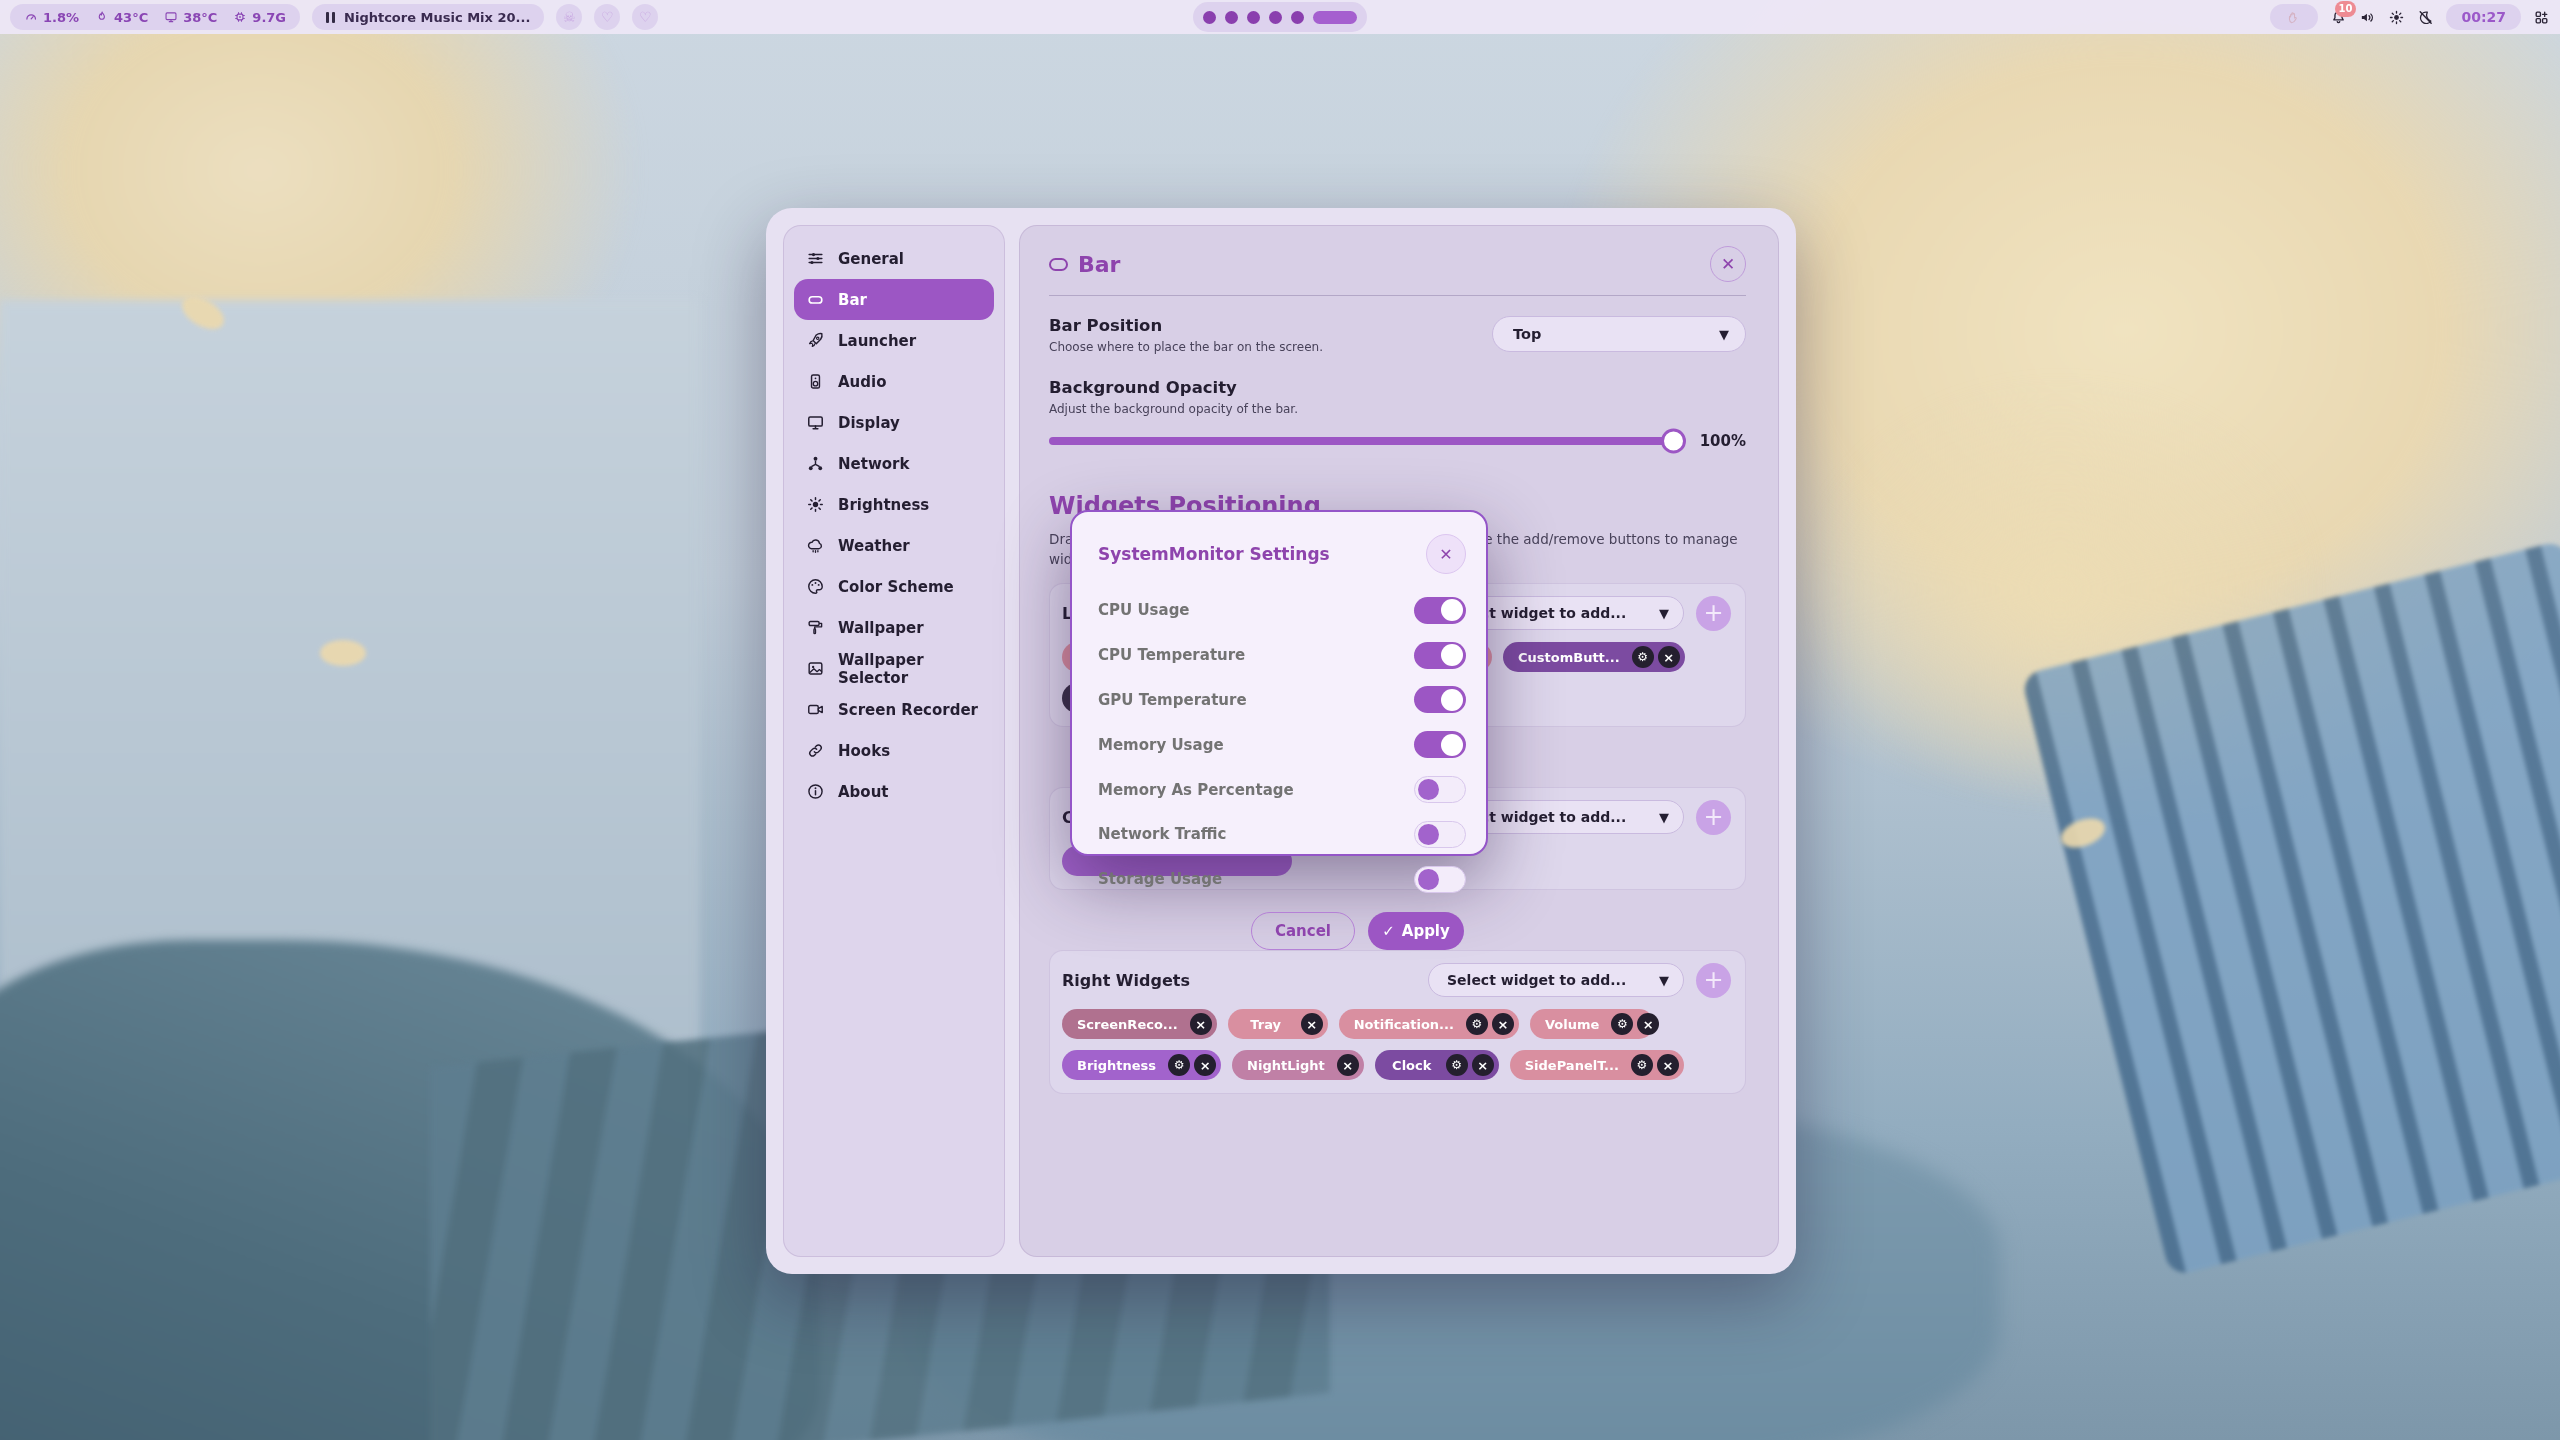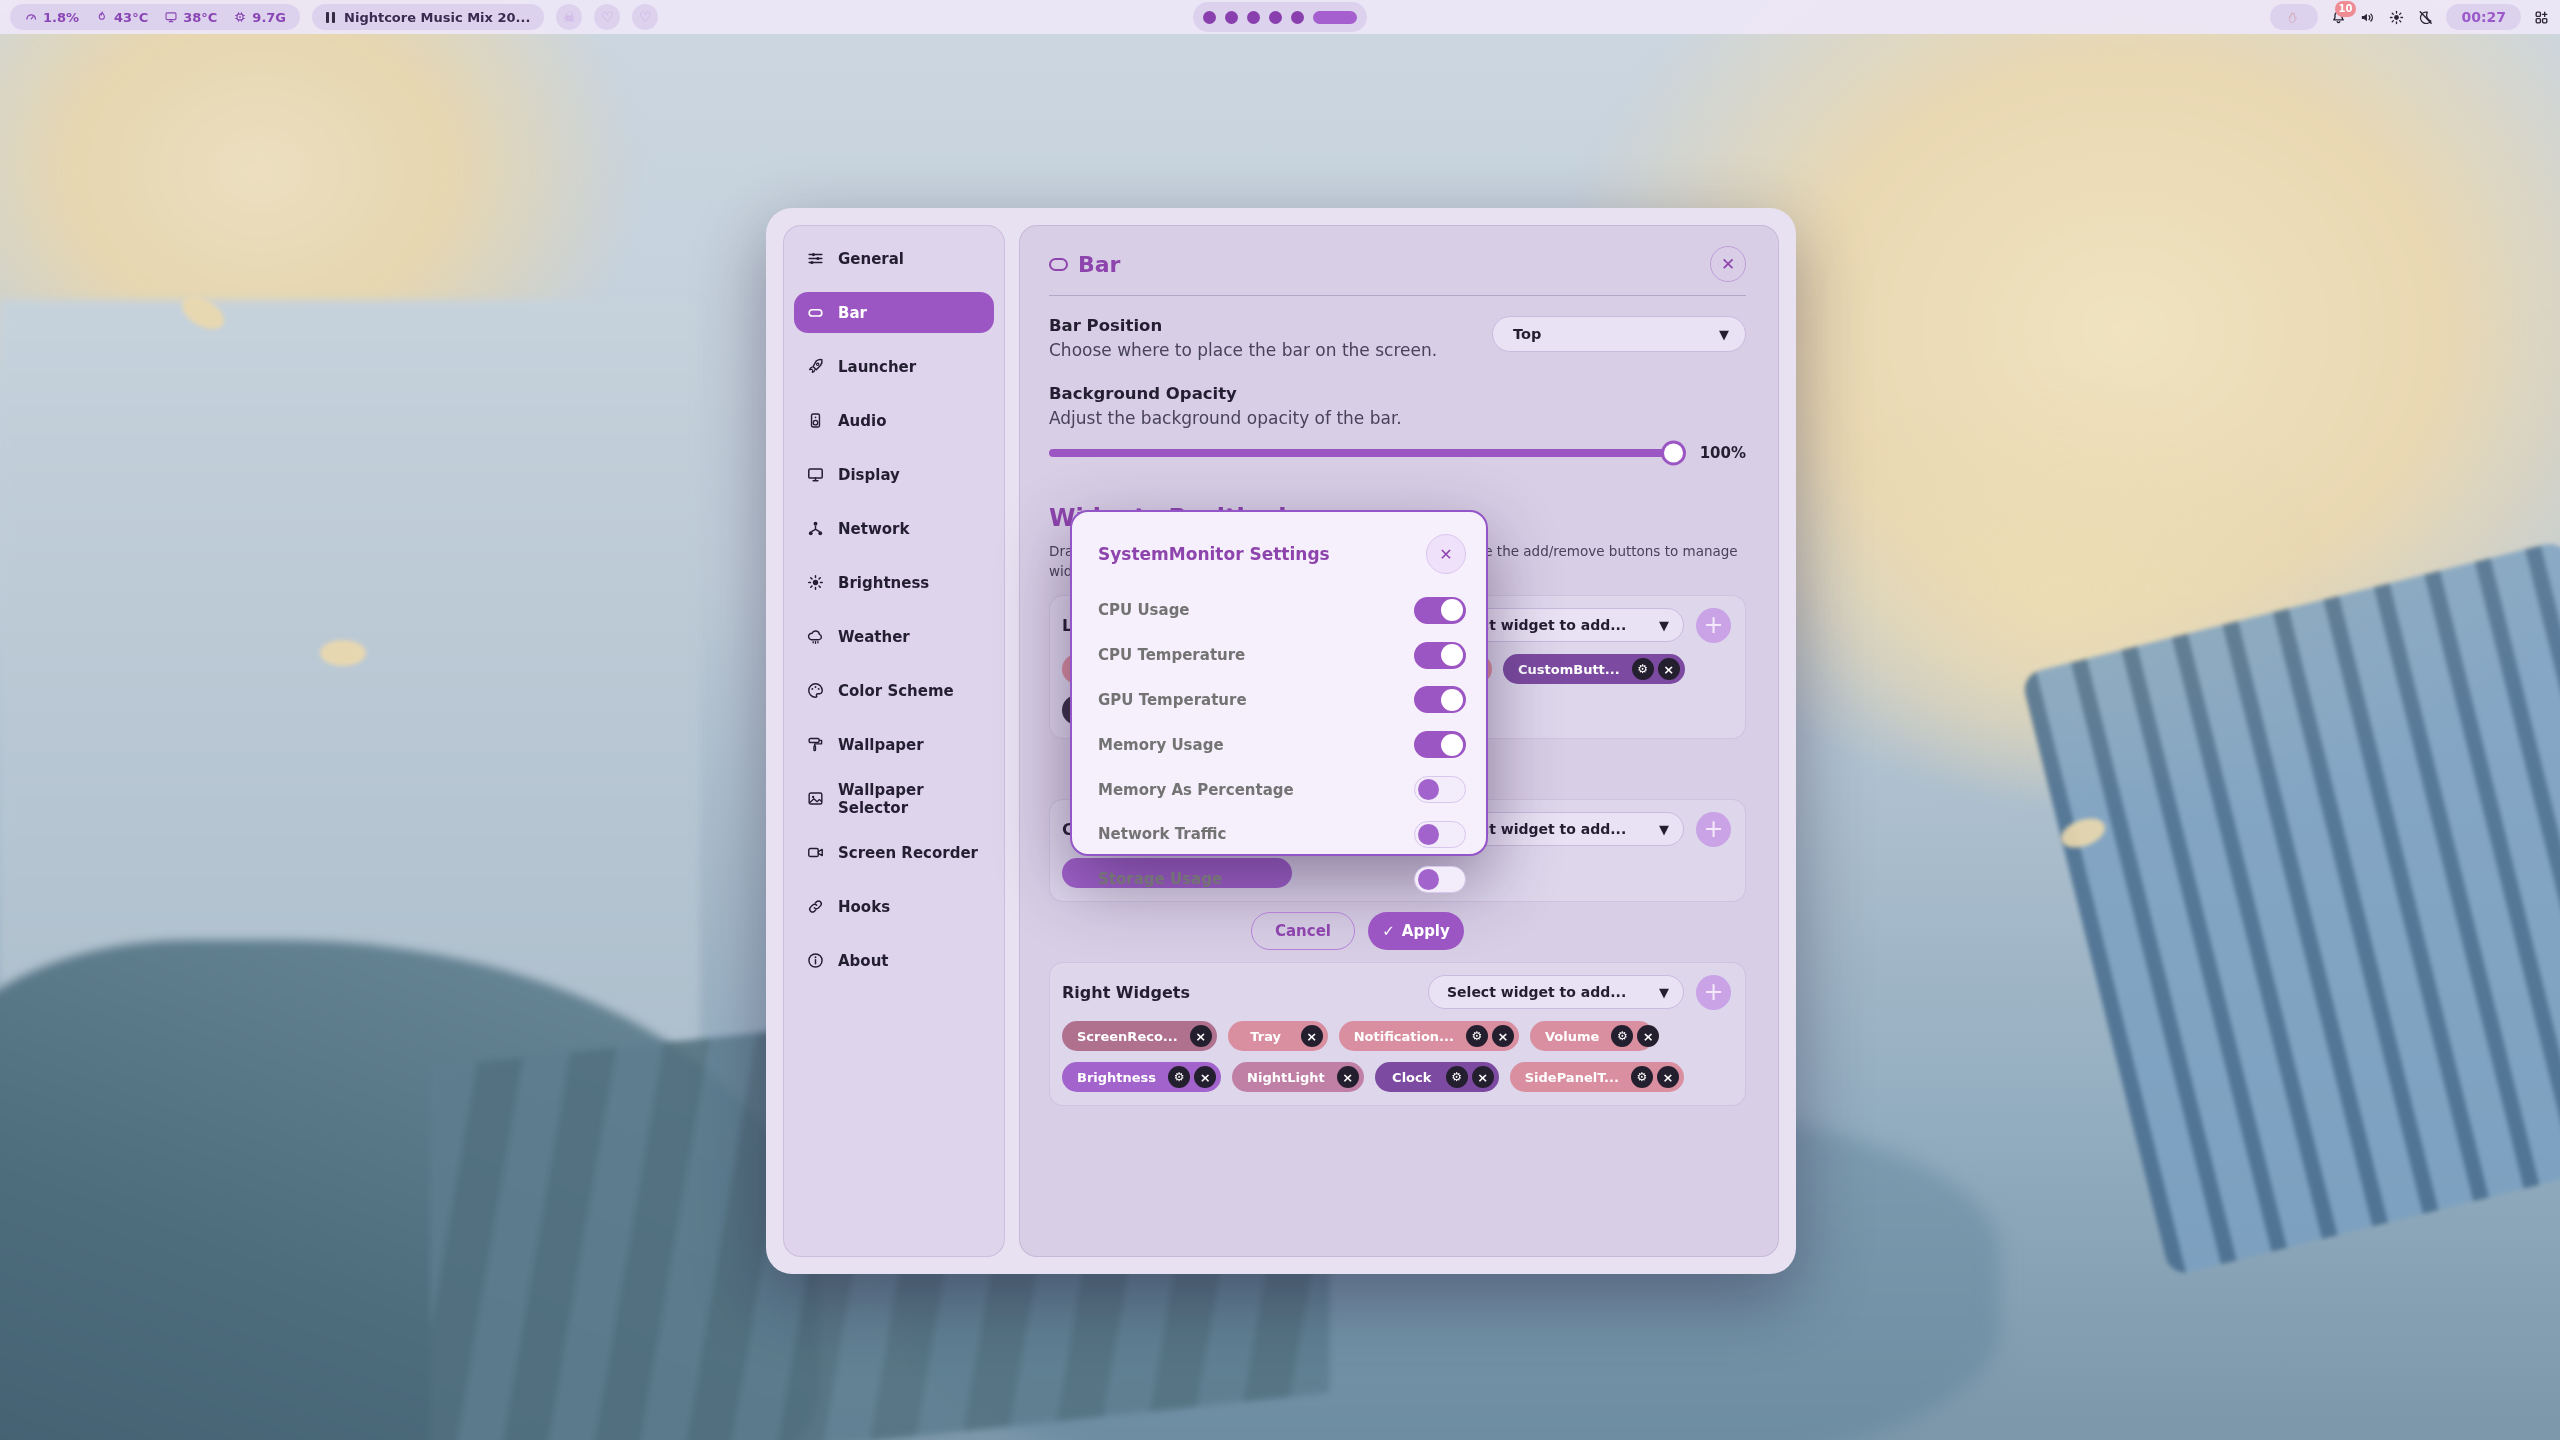--- a/index.html
+++ b/index.html
@@ -51,37 +51,37 @@
   .bellwrap{position:relative;display:flex;align-items:center;}
   .badge{position:absolute;top:-8px;right:-9px;min-width:17px;height:16px;border-radius:9px;background:#ee8b93;
     color:#fff;font-size:10px;font-weight:700;display:flex;align-items:center;justify-content:center;padding:0 4px;}
   .timepill{background:#ddd2ee;border-radius:13px;height:26px;padding:0 15px;display:flex;align-items:center;
     color:#9b59c9;font-size:14px;font-weight:700;}
 
   
   .window{position:absolute;left:766px;top:208px;width:1030px;height:1066px;background:#e7e1f2;border-radius:26px;
     box-shadow:0 24px 70px rgba(35,20,55,.38);z-index:10;display:flex;padding:17px;gap:14px;}
   .panel{border-radius:18px;border:1px solid rgba(140,110,170,.22);}
-  .sidebar{width:222px;background:#ded5ec;padding:12px 10px;display:flex;flex-direction:column;gap:13px;}
+  .sidebar{width:222px;background:#ded5ec;padding:12px 10px;display:flex;flex-direction:column;}
   .side-item{display:flex;align-items:center;gap:13px;height:41px;border-radius:14px;padding:0 12px;
     color:#241e31;font-size:15px;font-weight:700;}
   .side-item svg{width:19px;height:19px;flex:none;}
   .side-item.active{background:#9c56c4;color:#fff;}
   .content{flex:1;background:#d8cfe6;padding:20px 32px 20px 29px;overflow:hidden;position:relative;}
 
   .c-header{display:flex;align-items:center;}
   .c-title{display:flex;align-items:center;gap:10px;color:#8e44ad;font-size:22px;font-weight:700;}
   .oval{width:19px;height:13px;border:2.4px solid #8e44ad;border-radius:8px;}
   .closebtn{margin-left:auto;width:36px;height:36px;border-radius:50%;border:1px solid #bf9cda;color:#8e44ad;
     display:flex;align-items:center;justify-content:center;font-size:17px;background:transparent;}
   .divider{height:1px;background:#b3a7c7;margin:13px 0 20px 0;}
 
   .setting-row{display:flex;align-items:flex-start;margin-top:8px;}
   .s-label{font-size:16.5px;font-weight:700;color:#241e31;}
-  .s-desc{font-size:17px;color:#48425a;margin-top:5px;}
+  .s-desc{font-size:12px;color:#48425a;margin-top:5px;}
   .dropdown{margin-left:auto;width:254px;height:36px;background:#e9e2f4;border:1px solid #c9badf;border-radius:18px;
     display:flex;align-items:center;padding:0 16px 0 20px;font-size:14.5px;font-weight:600;color:#241e31;}
   .caret{margin-left:auto;font-size:13px;color:#241e31;}
   .slider-row{display:flex;align-items:center;gap:16px;margin-top:16px;}
   .track{flex:1;height:8px;border-radius:4px;background:#9c56c4;position:relative;}
   .thumb{position:absolute;right:-2px;top:50%;transform:translateY(-50%);width:25px;height:25px;border-radius:50%;
     background:#fff;border:3.5px solid #9c56c4;}
   .pct{font-size:15px;font-weight:600;color:#241e31;}
 
   .w-title{margin-top:42px;color:#8e44ad;font-size:24px;font-weight:700;}

